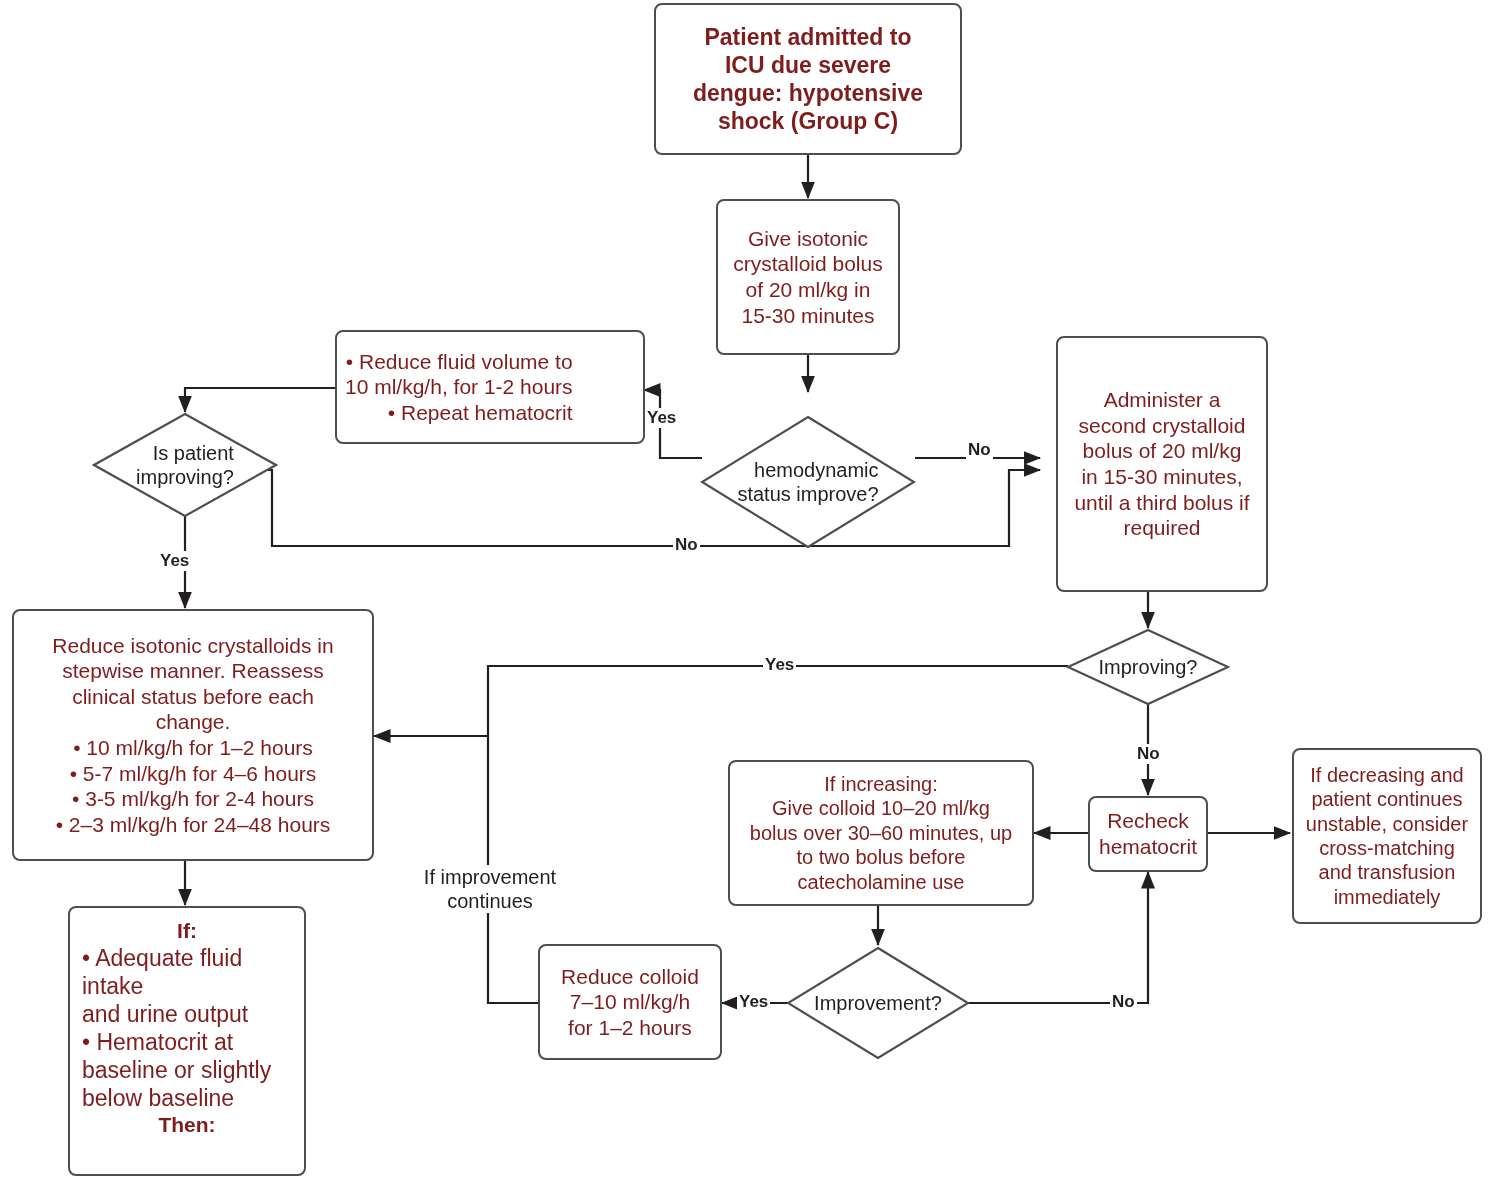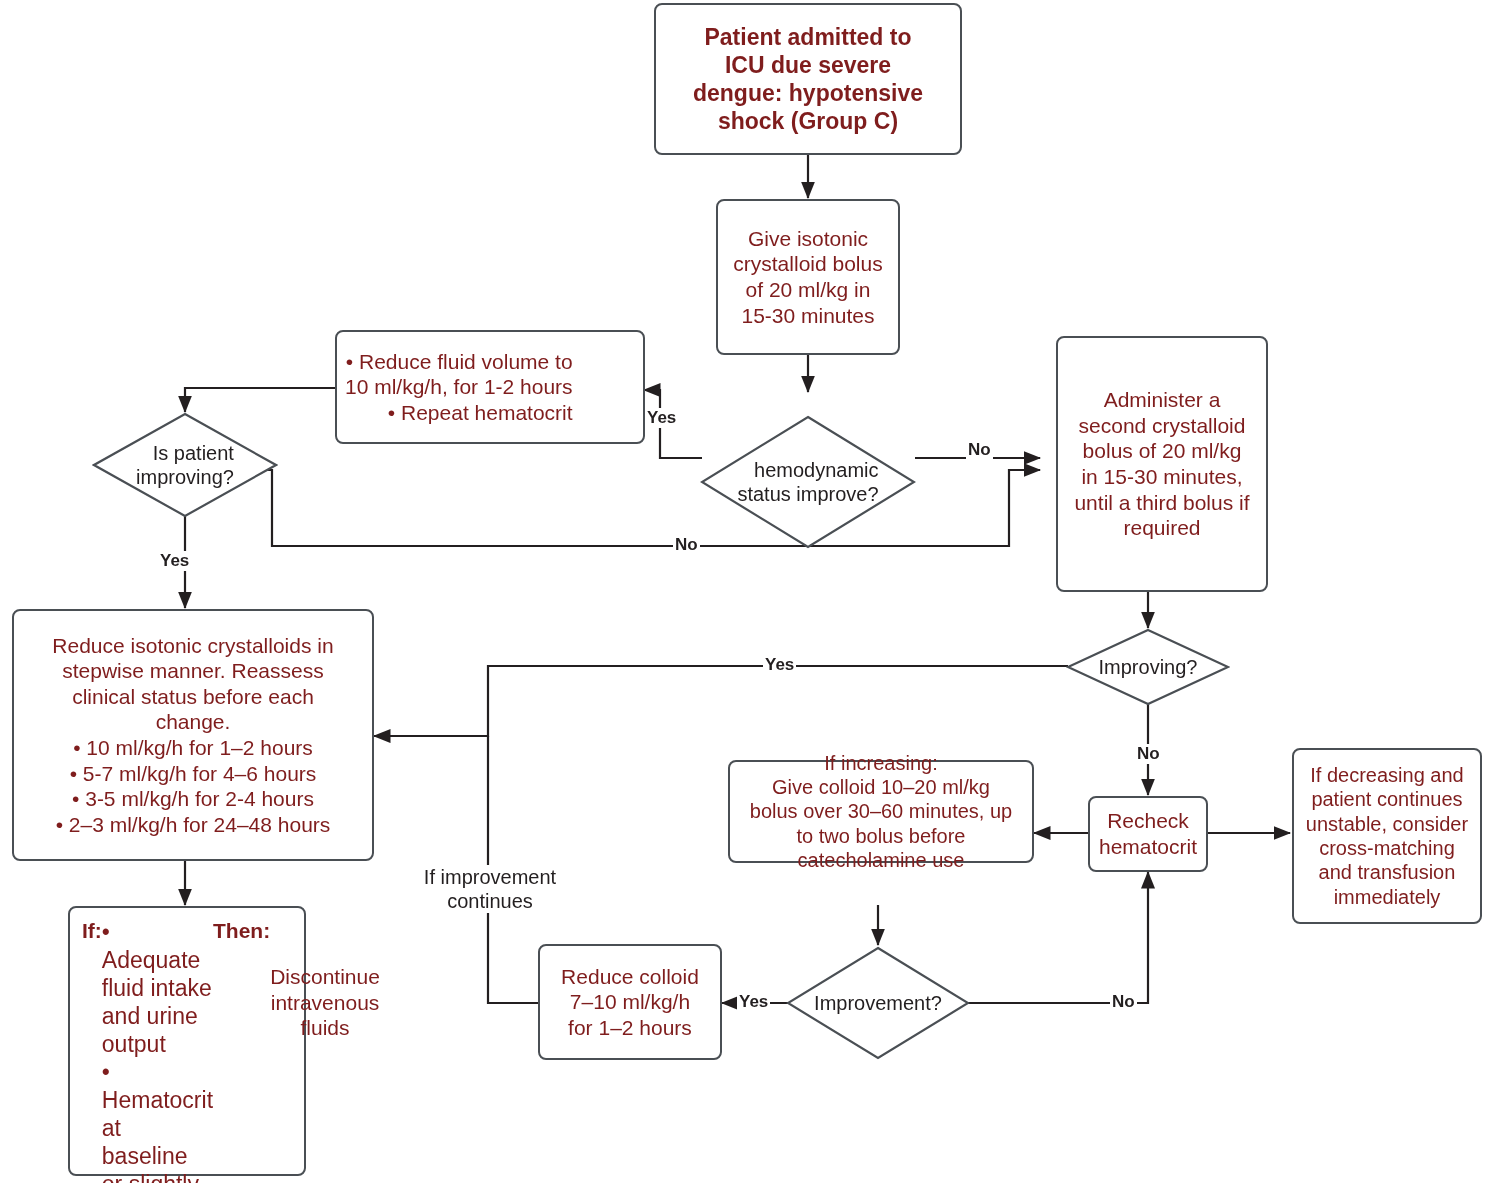--- a/index.html
+++ b/index.html
@@ -187,21 +187,21 @@
 clinical status before each
 change.
    • 10 ml/kg/h for 1–2 hours
    • 5-7 ml/kg/h for 4–6 hours
    • 3-5 ml/kg/h for 2-4 hours
    • 2–3 ml/kg/h for 24–48 hours</div>
 
   <div class="node" style="left:1088px; top:796px; width:120px; height:76px;">Recheck
 hematocrit</div>
 
-  <div class="node" style="left:728px; top:760px; width:306px; height:103px; font-size:20px;">If increasing:
+  <div class="node" style="left:728px; top:760px; width:306px; height:146px; font-size:20px;">If increasing:
 Give colloid 10–20 ml/kg
 bolus over 30–60 minutes, up
 to two bolus before
 catecholamine use</div>
 
   <div class="node" style="left:1292px; top:748px; width:190px; height:176px; font-size:20px;">If decreasing and
 patient continues
 unstable, consider
 cross-matching
 and transfusion
@@ -211,21 +211,21 @@
     <svg class="shape" viewBox="0 0 184 114" preserveAspectRatio="none">
       <polygon points="92,2 182,57 92,112 2,57" fill="#ffffff" stroke="#4a4f54" stroke-width="2.2"></polygon>
     </svg>
     <div class="dtext">Improvement?</div>
   </div>
 
   <div class="node" style="left:538px; top:944px; width:184px; height:116px;">Reduce colloid
 7–10 ml/kg/h
 for 1–2 hours</div>
 
-  <div class="node" style="left:68px; top:906px; width:238px; height:270px; flex-direction:row; justify-content:space-between; align-items:stretch; padding:10px 12px;">
+  <div class="node" style="left:68px; top:906px; width:238px; height:270px; flex-direction:column; justify-content:space-between; align-items:stretch; padding:10px 12px;">
     <div style="font-weight:bold; text-align:center; font-size:21px;">If:</div>
     <div style="text-align:left; font-size:23px; white-space:pre-line; line-height:1.22;">• Adequate fluid intake
    and urine output
 • Hematocrit at
    baseline or slightly
    below baseline</div>
     <div style="font-weight:bold; text-align:center; font-size:21px;">Then:</div>
     <div style="text-align:center; font-size:21px; white-space:pre-line; line-height:1.22;margin-top:46px;">Discontinue
 intravenous fluids</div>
   </div>

